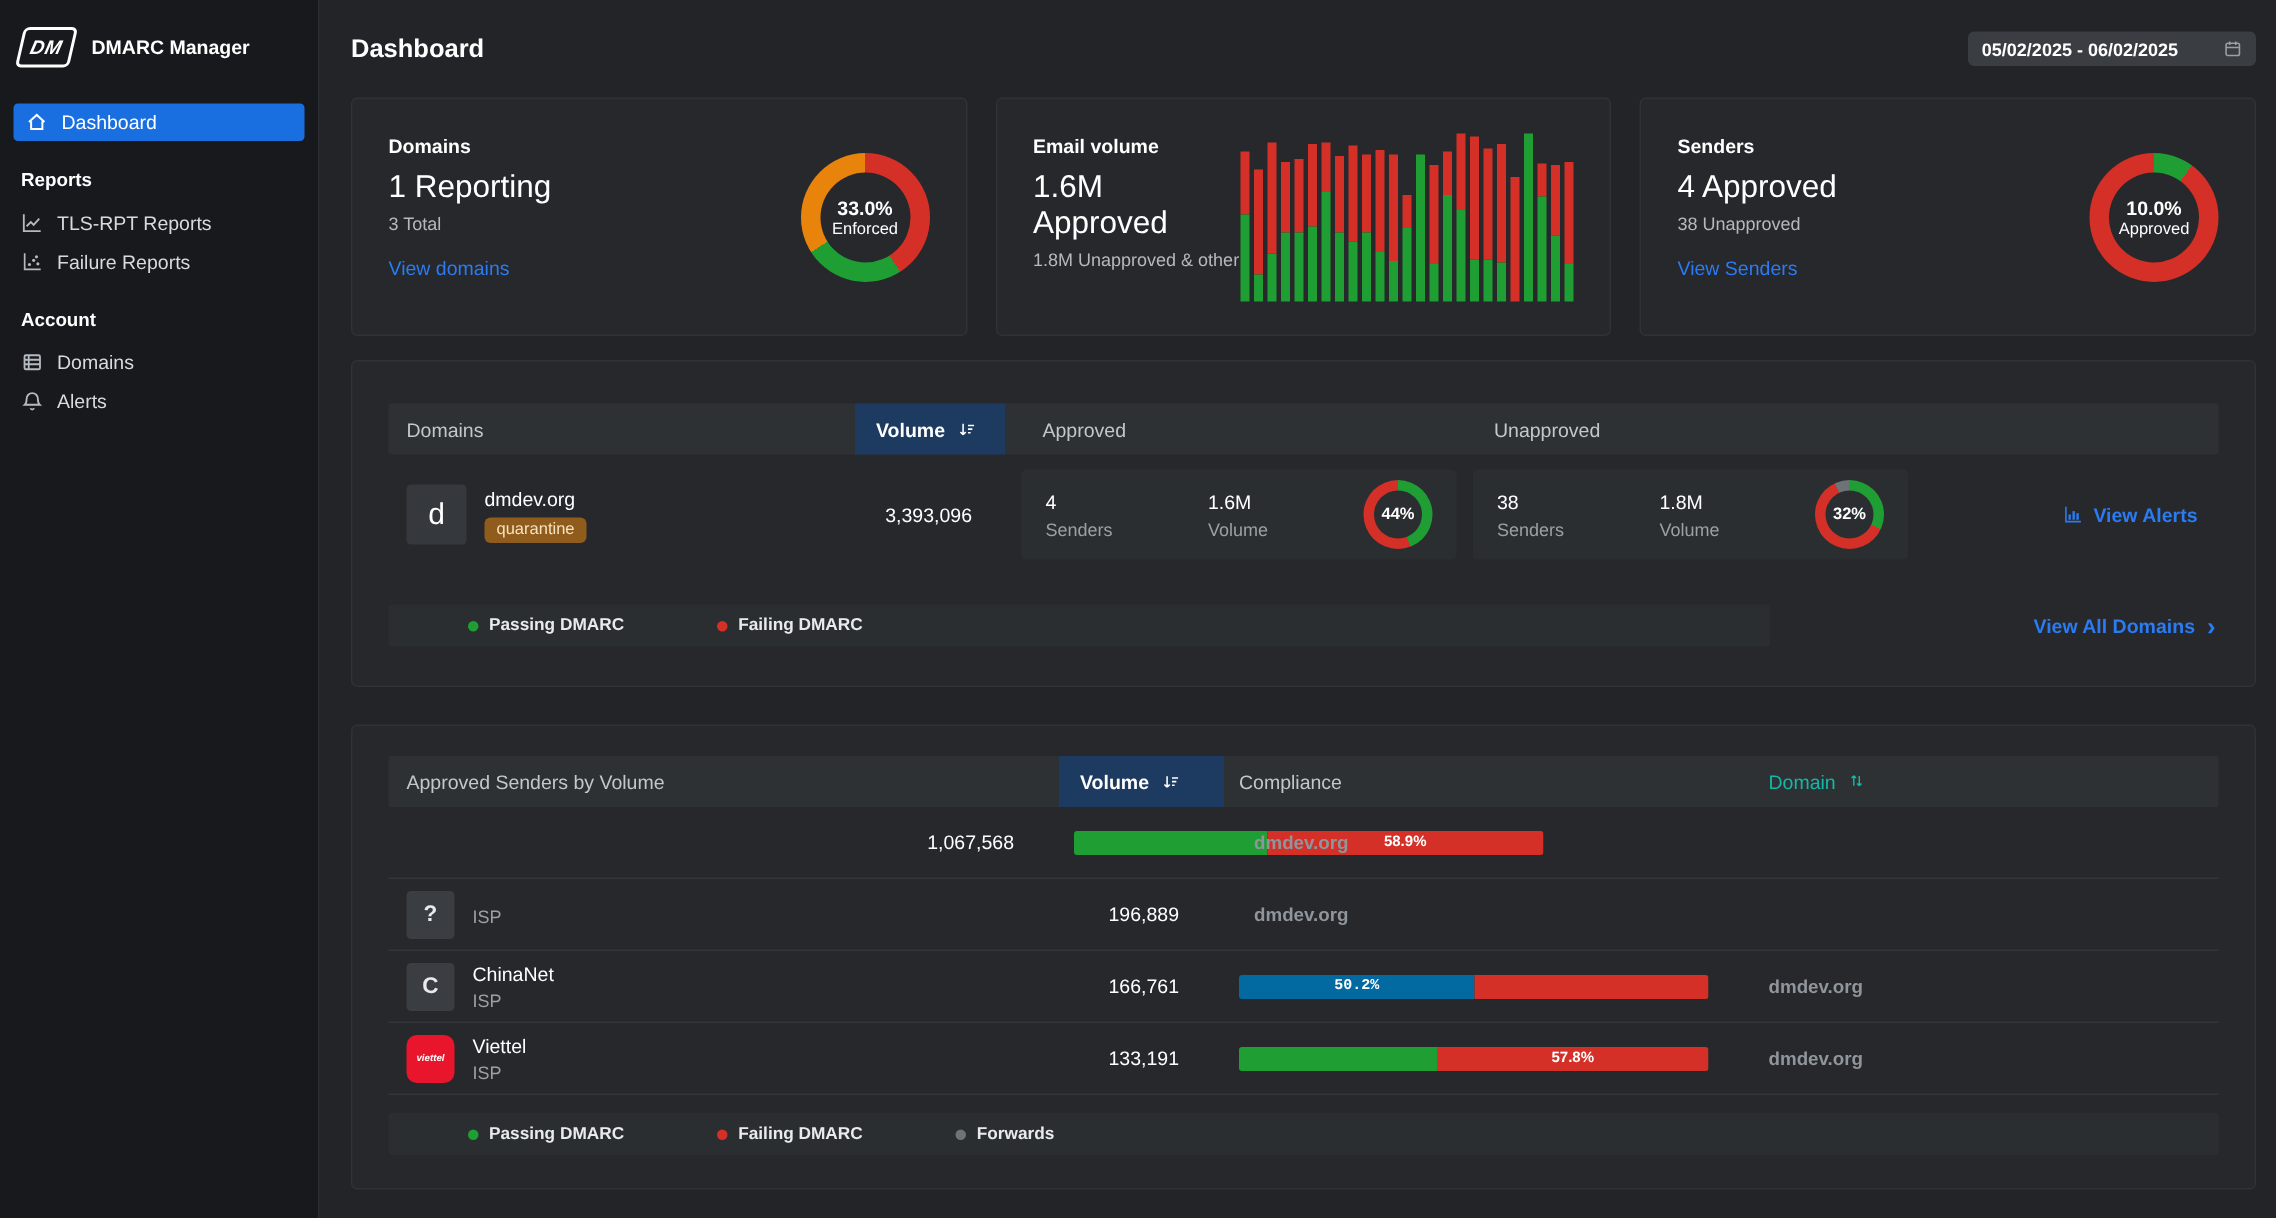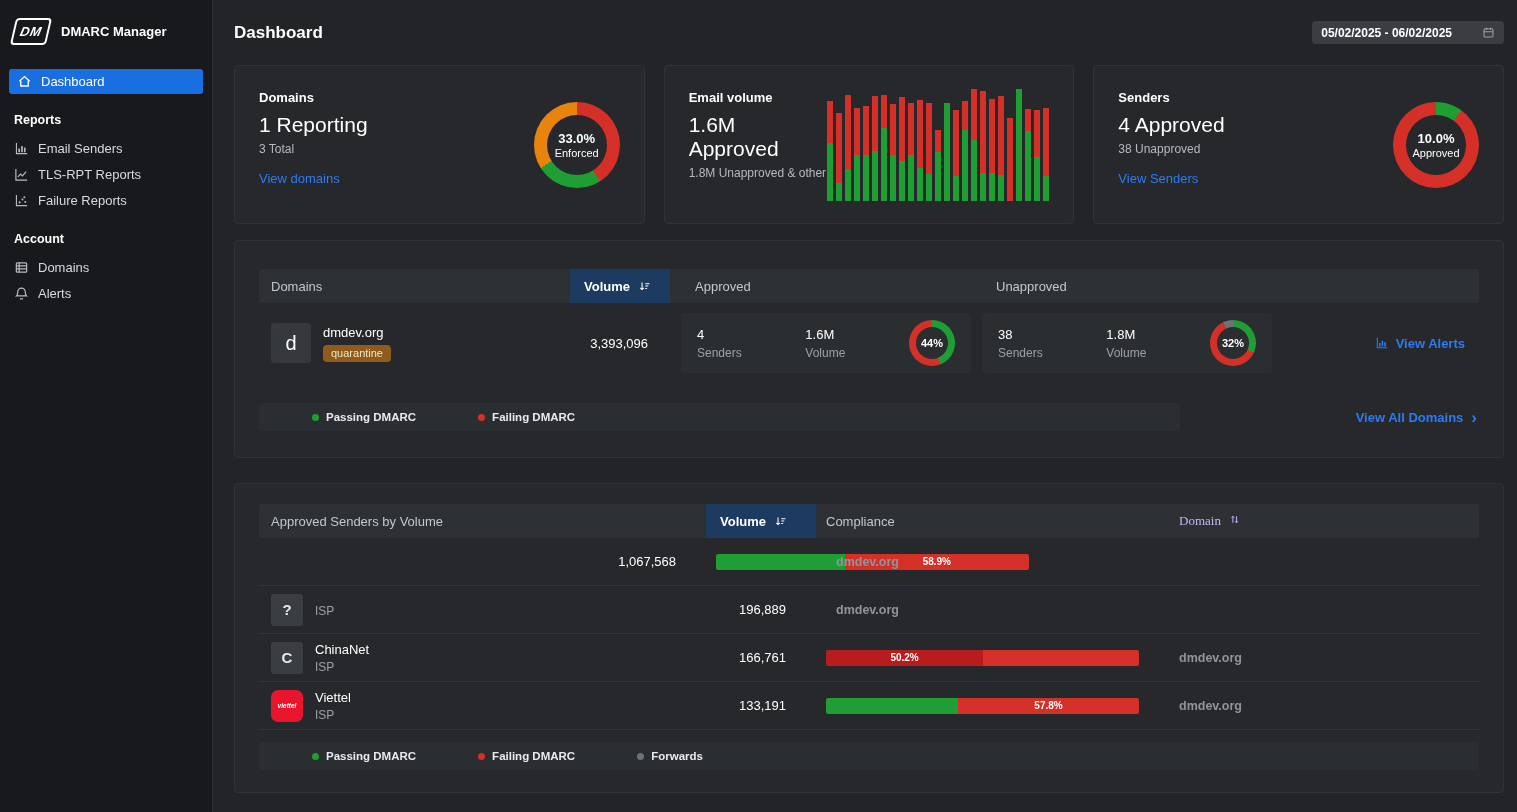--- a/index.html
+++ b/index.html
@@ -90,50 +90,41 @@
   .ms-grid i { display:block; }
   .vt-box { background:#e8152d; border-radius:7px; }
   .vt-box span { color:#fff; font-size:6.5px; font-style:italic; font-weight:bold; }
   .snd-name { font-size:13px; }
   .snd-type { font-size:12px; color:#9ba0a5; margin-top:3px; }
   .snd-vol { text-align:right; padding-right:30px; font-size:13px; }
   .cbar { height:16px; width:313px; margin-left:10px; display:flex; border-radius:2px; overflow:hidden; }
   .cb-g, .cb-r { display:flex; align-items:center; justify-content:center; height:100%; }
   .cb-label { font-size:10px; font-weight:bold; color:#fff; }
   .snd-domain { padding-left:20px; color:#8f959b; font-size:12.5px; font-weight:bold; }
-  .hdr-muted { color:#c4b5fd; display:flex; gap:7px;font-family:Liberation Serif, serif; }
+  .hdr-muted { color:#14b8a6; display:flex; gap:7px; }
 </style>
 </head>
 <body>
 
 <aside class="sidebar">
   <div class="logo-row">
     <div class="logo-mark">
         <span>DM</span>
       </div>
     <div class="app-title">DMARC Manager</div>
   </div>
 
   <div class="nav-item active">
     <svg viewBox="0 0 16 16" fill="none" stroke="currentColor" stroke-width="1.4">
         <path d="M2.5 7.8 8 2.8l5.5 5M4 7.2v5.6h8V7.2"></path>
       </svg>
     <span>Dashboard</span>
   </div>
 
   <div class="nav-section">Reports</div>
-  <div class="nav-item">
-    <svg viewBox="0 0 16 16" fill="currentColor">
-        <path d="M2 2h1.2v10.8H14V14H2z"></path>
-        <rect x="4.6" y="8" width="1.8" height="4"></rect>
-        <rect x="7.6" y="5.4" width="1.8" height="6.6"></rect>
-        <rect x="10.6" y="7" width="1.8" height="5"></rect>
-      </svg>
-    <span>Email Senders</span>
-  </div>
   <div class="nav-item">
     <svg viewBox="0 0 16 16" fill="none" stroke="currentColor" stroke-width="1.3">
         <path d="M2 2v12h12"></path>
         <path d="M4 10.5 7 7.5l2 2 4-4.5"></path>
       </svg>
     <span>TLS-RPT Reports</span>
   </div>
   <div class="nav-item">
     <svg viewBox="0 0 16 16" fill="currentColor">
         <path d="M2 2h1.2v10.8H14V14H2z"></path>
@@ -445,21 +436,21 @@
       <div class="name-cell">
         <div class="icon32 icon-dark">C</div>
         <div>
           <div class="snd-name">ChinaNet</div>
           <div class="snd-type">ISP</div>
         </div>
       </div>
       <div class="snd-vol">166,761</div>
       <div>
           <div class="cbar">
-            <div class="cb-g" style="width: 50.2%; background: #b91c1c;">
+            <div class="cb-g" style="width: 50.2%; background: #0369a1; font-family: Liberation Mono, monospace;">
               <span class="cb-label">50.2%</span>
             </div>
             <div class="cb-r" style="width: 49.8%; background: rgb(212, 48, 39);"></div>
           </div>
         </div>
       <div class="snd-domain">dmdev.org</div>
     </div>
 
     <div class="snd-row sg">
       <div class="name-cell">

